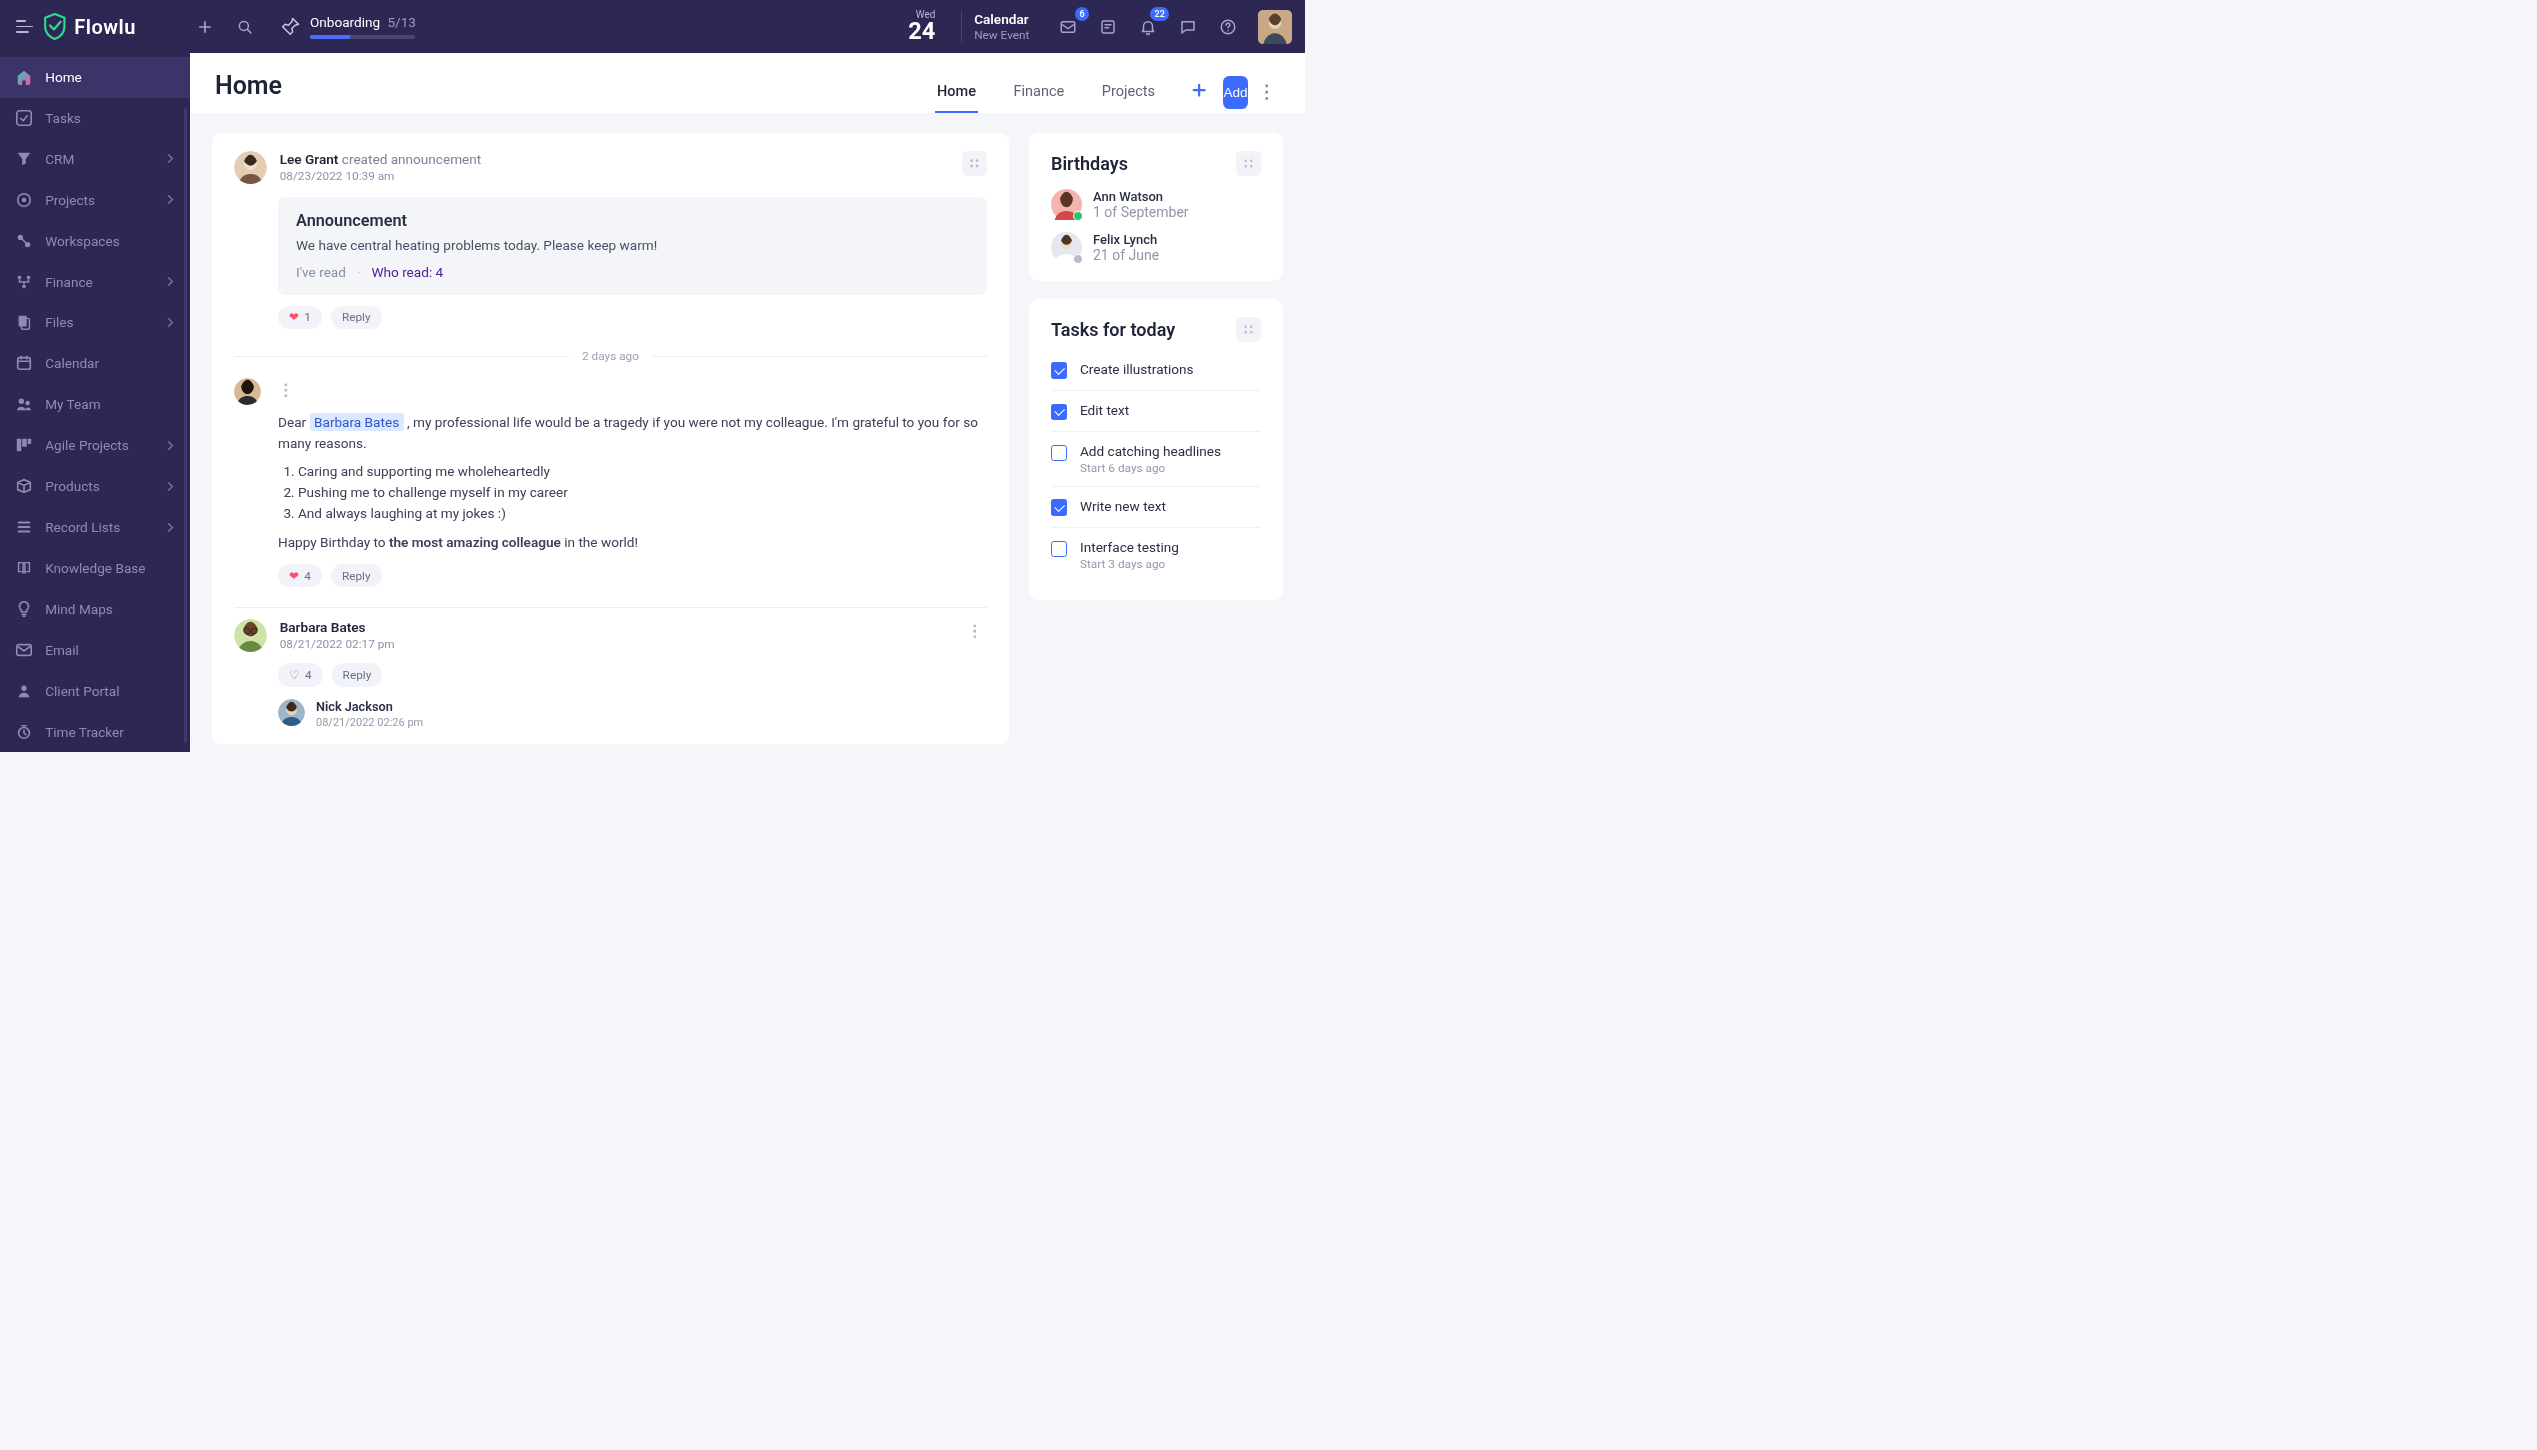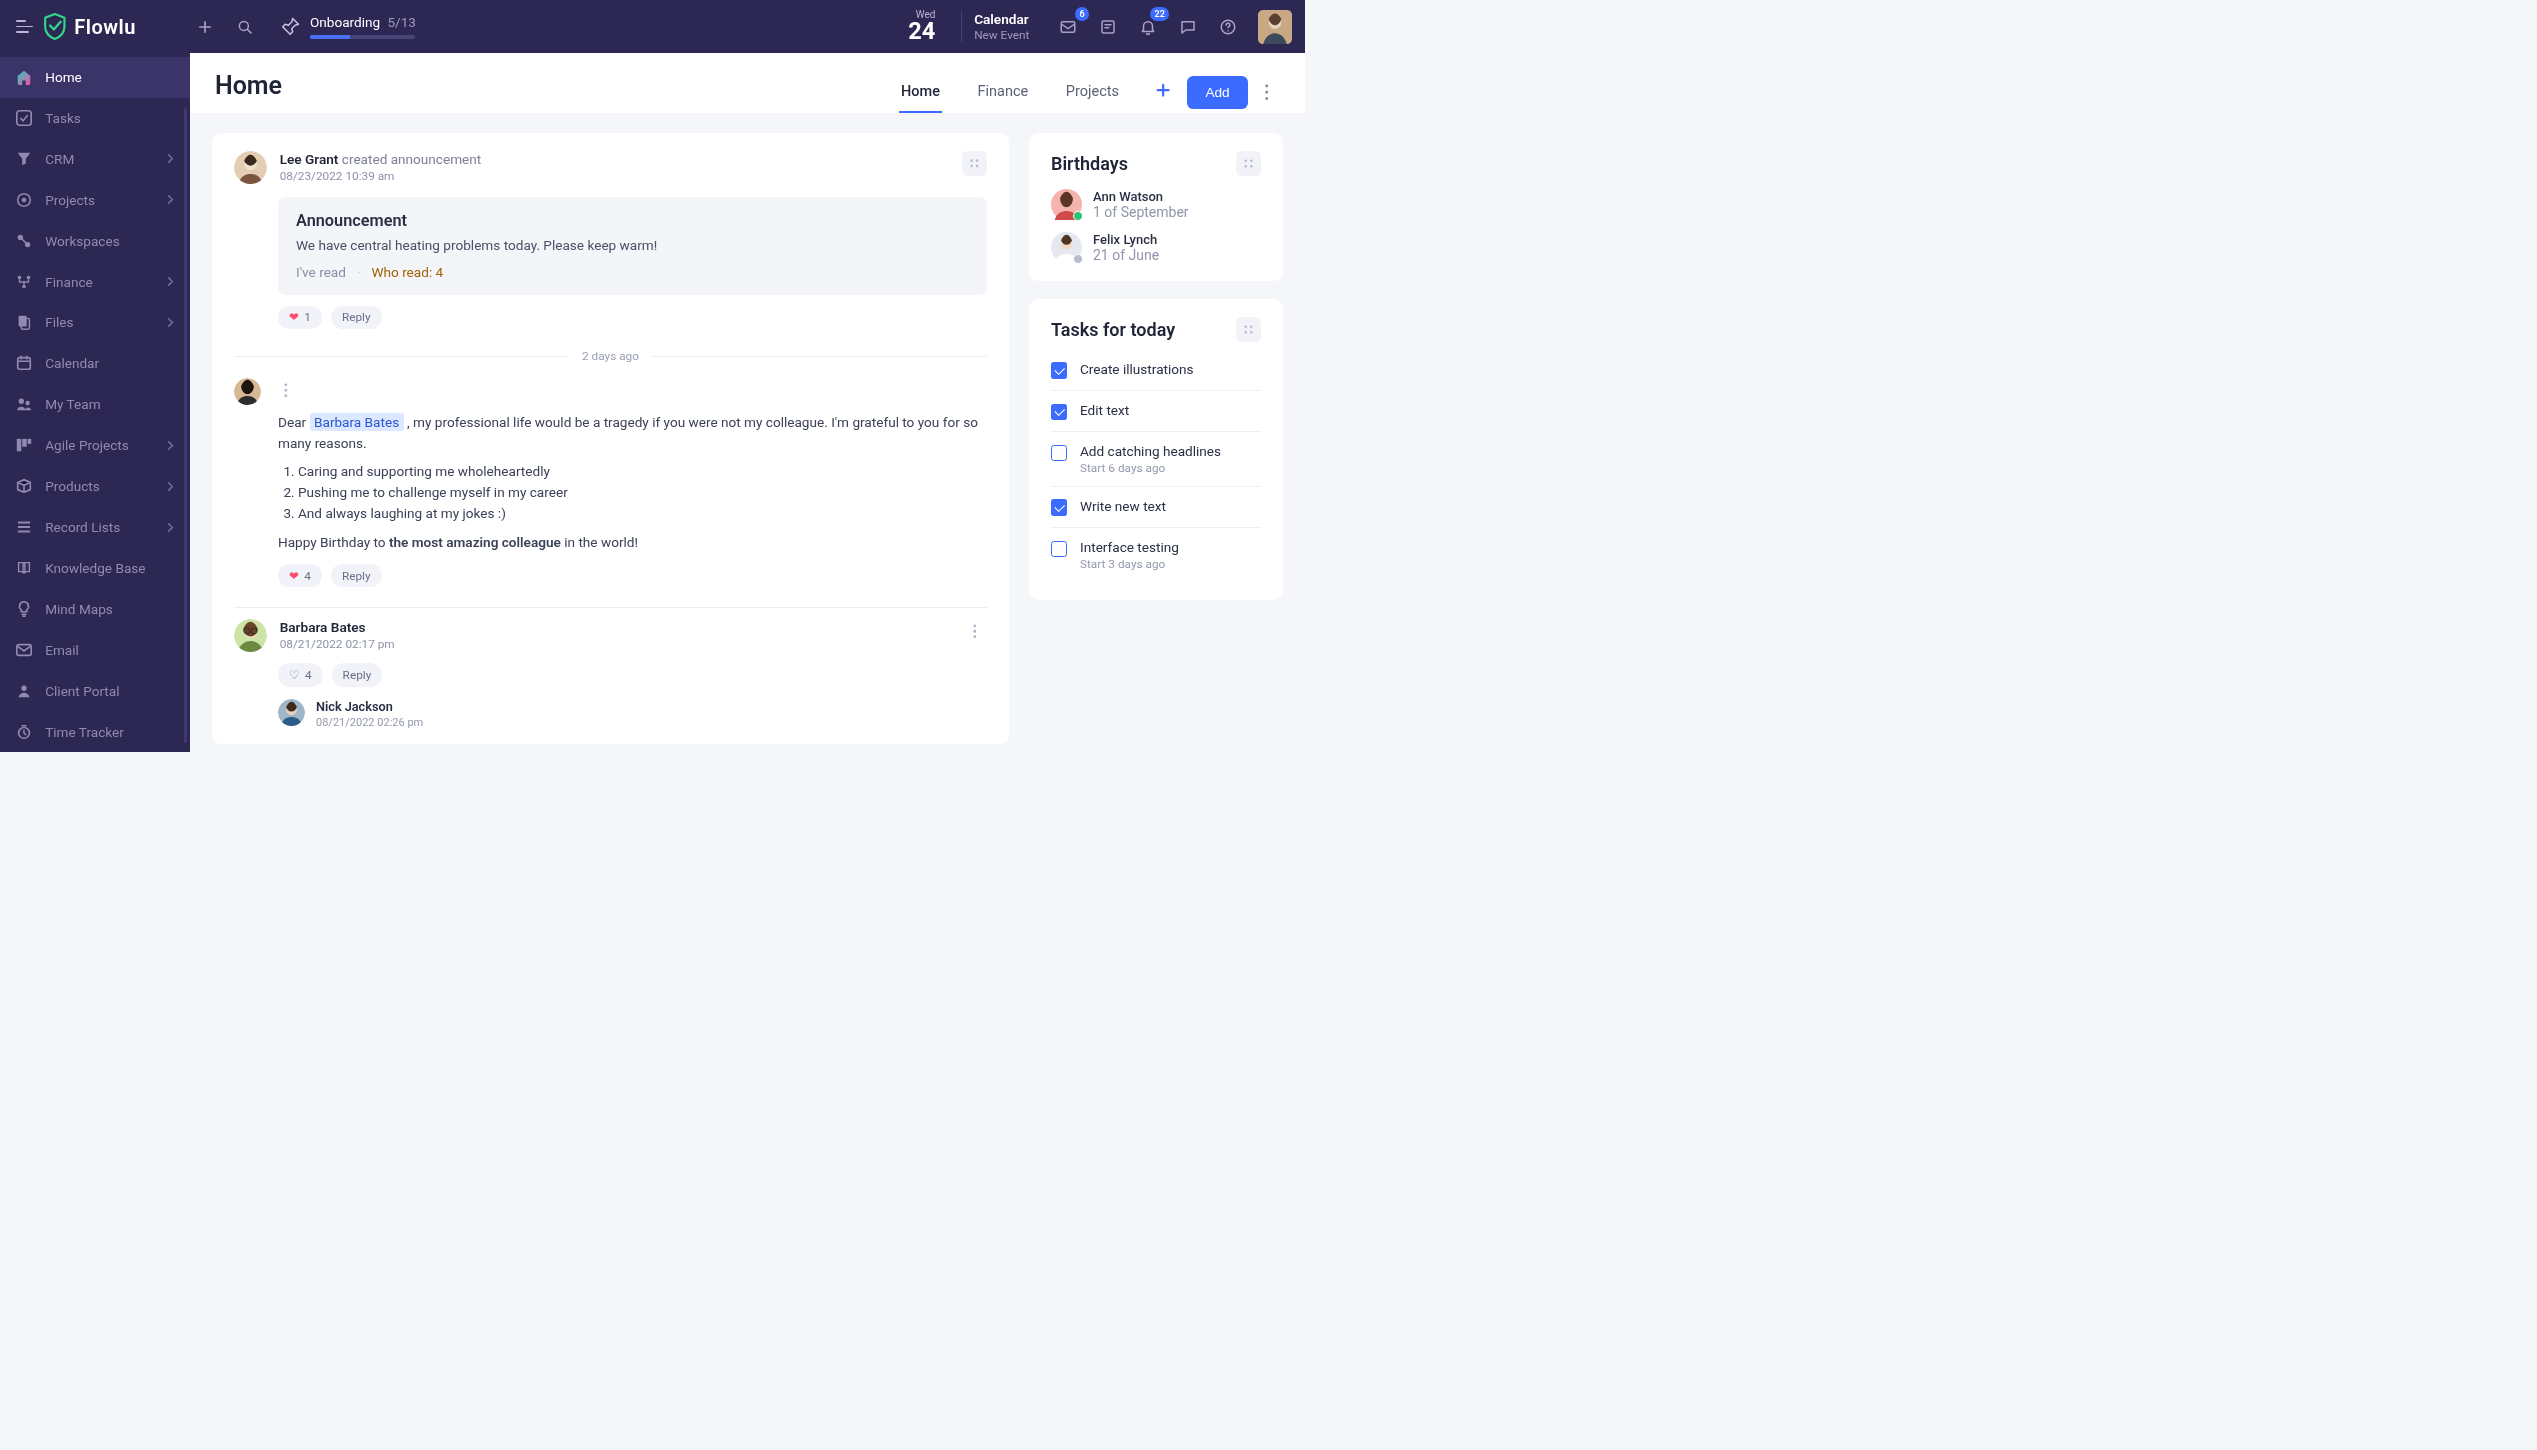--- a/index.html
+++ b/index.html
@@ -73,21 +73,21 @@
 .home-icon-grad { width:18px; height:18px; }
 
 
 .main { flex:1; display:flex; flex-direction:column; overflow:hidden; background:#f5f6fa; }
 .main-header { background:#fff; padding:18px 25px 0 25px; display:flex; align-items:flex-start; }
 .page-title { font-size:25px; font-weight:600; color:#1f2437; }
 .tabs { display:flex; gap:34px; margin-left:auto; align-items:center; height:42px; align-self:flex-end; margin-right:16.3px; }
 .tab { font-size:14.5px; color:#5c6278; cursor:pointer; padding:0 1.8px; height:42px; display:flex; align-items:center; border-bottom:2.7px solid transparent; }
 .tab.active { color:#1f2437; border-bottom-color:#3b6cff; font-weight:500;}
 .tab-plus { color:#3b6cff; width:16.3px; height:16.3px; cursor:pointer;}
-.add-btn { background:#3b6cff; color:#fff; border:none; border-radius:6.3px; padding:9px 18px; font-size:13.6px; font-weight:500; cursor:pointer; align-self:center; margin-right:5.4px;}
+.add-btn { background:#3b6cff; color:#fff; border:none; border-radius:6.3px; padding:9px 0; font-size:13.6px; font-weight:500; cursor:pointer; align-self:center; margin-right:5.4px;}
 .header-kebab { width:27px; color:#8c90a5; cursor:pointer; display:flex; align-items:center; justify-content:center; align-self:center;}
 
 .main-body { flex:1; display:flex; gap:20px; padding:20px 22px; overflow:hidden; }
 .feed-col { flex:1; min-width:0;}
 .side-col { width:254px; display:flex; flex-direction:column; gap:18px;}
 
 .card { background:#fff; border-radius:9px; padding:18px 22px; }
 
 
 .feed-card { padding:0; }
@@ -103,21 +103,21 @@
 .post-time { font-size:11.8px; color:#8d92a8; margin-top:1.8px;}
 .post-kebab { width:25px; height:25px; display:flex; align-items:center; justify-content:center; color:#b4b8ca; cursor:pointer; border-radius:5.4px;}
 .post-kebab.boxed { background:#f2f3f8; }
 
 .announce-box { background:#f4f5f9; border-radius:7.3px; padding:14.5px 18px; margin:12.7px 0 9px 44px; }
 .announce-title { font-size:16.3px; font-weight:600; margin-bottom:7px; color:#2a2f45;}
 .announce-body { font-size:13.6px; color:#4a4f66; margin-bottom:11px; }
 .announce-footer { font-size:13.6px; display:flex; gap:11px; align-items:center;}
 .announce-read { color:#8a8fa6; }
 .announce-dot { color:#c3c6d4; }
-.announce-who { color:#a16207; cursor:pointer; }
+.announce-who { color:#4c1d95; cursor:pointer; }
 
 .post-body { margin-left:44px; margin-top:7.3px; font-size:13.6px; color:#3b4157; line-height:1.55; }
 .post-body .mention { background:#dbe8ff; color:#2b56d4; padding:0.9px 4.5px; border-radius:2.7px; cursor:pointer;}
 .post-body ol { margin:7.3px 0 7.3px 20px; }
 .post-body .bold { font-weight:600; }
 .post-body .italic { font-style:italic; }
 
 .reactions { display:flex; gap:9px; margin-left:44px; margin-top:11px; }
 .pill { background:#f2f3f8; border-radius:12.7px; height:23.6px; padding:0 11px; display:flex; align-items:center; gap:5.4px; font-size:11.8px; color:#6a6f87; cursor:pointer;}
 .pill .heart { color:#ff4d6d; font-size:11.8px;}

